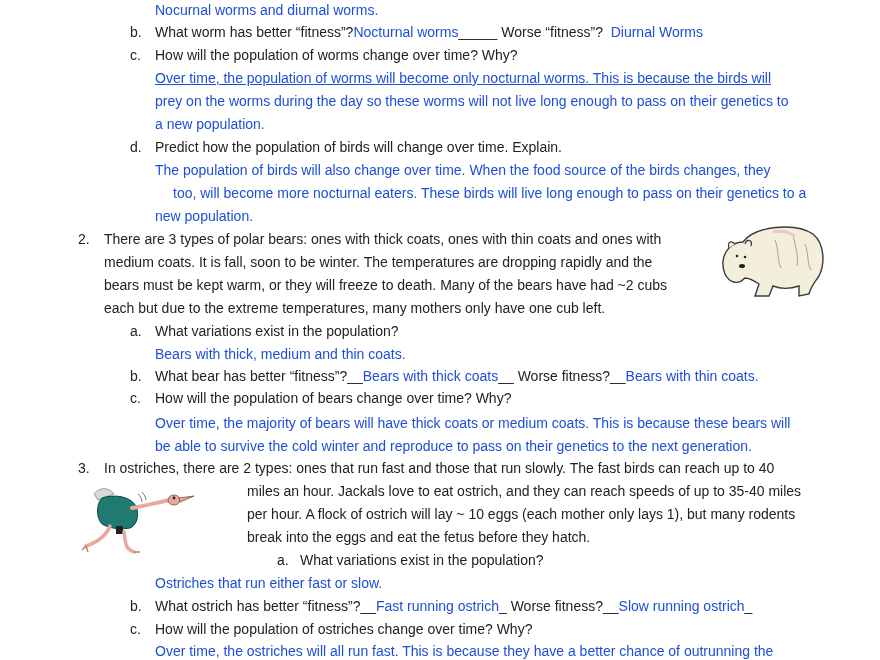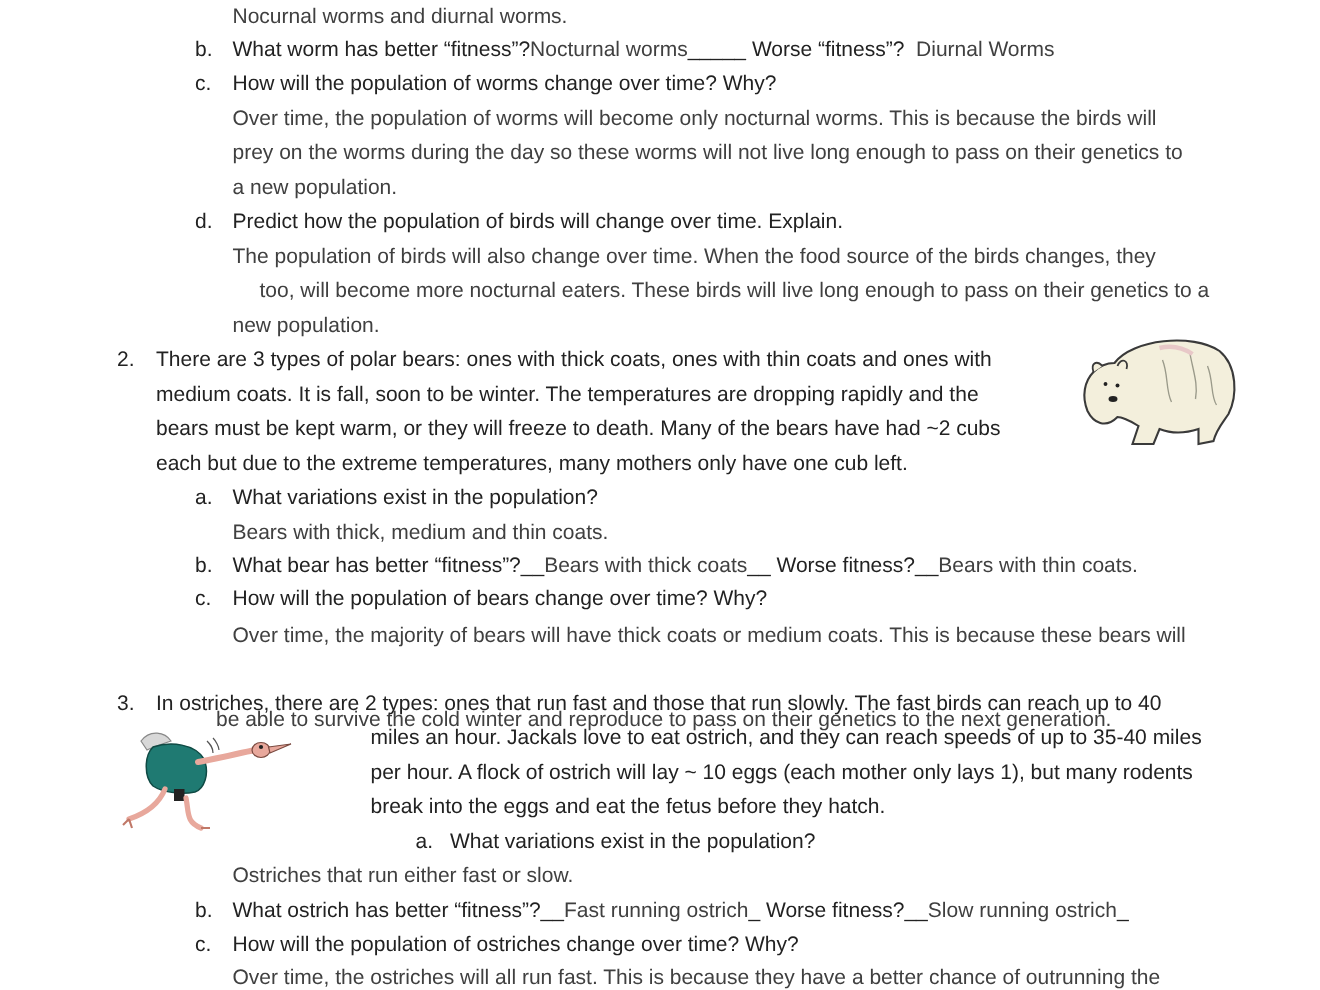--- a/index.html
+++ b/index.html
@@ -1,37 +1,37 @@
 <!DOCTYPE html>
 <html><head>
 <meta charset="utf-8">
 <style>
   html, body { margin:0; padding:0; background:#ffffff; }
   body { width:880px; height:660px; overflow:hidden; position:relative;
          font-family:"Liberation Sans", "DejaVu Sans", sans-serif; font-size:14px; color:#222; }
   .line { position:absolute; white-space:nowrap; line-height:20px; font-size:14px; }
-  .red { color:#404040; }
+  .red { color:#1d4ed8; }
   .blk { color:#222222; }
   .u { text-decoration-color:#ee1c24; }
   .marker { position:absolute; white-space:nowrap; line-height:20px; font-size:14px; color:#222; }
   .img { position:absolute; }
 </style>
 </head>
 <body>
 
 <div class="line red" style="left:155px;top:0px;">Nocurnal worms and diurnal worms.</div>
 
 <div class="marker" style="left:130px;top:22px;">b.</div>
 <div class="line blk" style="left:155px;top:22px;">
   <span>What worm has better “fitness”?</span><span class="red u">Nocturnal worms</span><span>_____</span><span style="white-space:pre"> Worse “fitness”?  </span><span class="red u">Diurnal Worms</span>
 </div>
 
 <div class="marker" style="left:130px;top:45px;">c.</div>
 <div class="line blk" style="left:155px;top:45px;">How will the population of worms change over time?  Why?</div>
-<div class="line red" style="left:155px;top:68px;">Over time, the population of worms will become only nocturnal worms.  This is because the birds will</div>
+<div class="line red" style="left:155px;top:68px;text-decoration:underline;">Over time, the population of worms will become only nocturnal worms.  This is because the birds will</div>
 <div class="line red" style="left:155px;top:91px;">prey on the worms during the day so these worms will not live long enough to pass on their genetics to</div>
 <div class="line red" style="left:155px;top:114px;">a new population.</div>
 
 <div class="marker" style="left:130px;top:137px;">d.</div>
 <div class="line blk" style="left:155px;top:137px;">Predict how the population of birds will change over time.  Explain.</div>
 <div class="line red" style="left:155px;top:160px;">The population of birds will also change over time.  When the food source of the birds changes, they</div>
 <div class="line red" style="left:173px;top:183px;">too, will become more nocturnal eaters.  These birds will live long enough to pass on their genetics to a</div>
 <div class="line red" style="left:155px;top:206px;">new population.</div>
 
 <div class="marker" style="left:78px;top:229px;">2.</div>
@@ -58,21 +58,21 @@
 <div class="line red" style="left:155px;top:344px;">Bears with thick, medium and thin coats.</div>
 
 <div class="marker" style="left:130px;top:366px;">b.</div>
 <div class="line blk" style="left:155px;top:366px;">
   <span>What bear has better “fitness”?__</span><span class="red u">Bears with thick coats</span><span>__ Worse fitness?__</span><span class="red u">Bears with thin coats.</span>
 </div>
 
 <div class="marker" style="left:130px;top:388px;">c.</div>
 <div class="line blk" style="left:155px;top:388px;">How will the population of bears change over time?  Why?</div>
 <div class="line red" style="left:155px;top:413px;">Over time, the majority of bears will have thick coats or medium coats.  This is because these  bears will</div>
-<div class="line red" style="left:144px;top:436px;margin-top:33px;">be able to survive the cold winter and reproduce to pass on their genetics to the next generation.</div>
+<div class="line red" style="left:155px;top:436px;">be able to survive the cold winter and reproduce to pass on their genetics to the next generation.</div>
 
 <div class="marker" style="left:78px;top:458px;">3.</div>
 <div class="line blk" style="left:104px;top:458px;text-align:center;">In ostriches, there are 2 types: ones that run fast and those that run slowly.  The fast birds can reach up to 40</div>
 <div class="line blk" style="left:247px;top:481px;">miles an hour. Jackals love to eat ostrich, and they can reach speeds of up to  35-40 miles</div>
 <div class="line blk" style="left:247px;top:504px;">per hour.  A flock of ostrich will lay ~ 10 eggs (each mother only lays 1), but many rodents</div>
 <div class="line blk" style="left:247px;top:527px;">break into the eggs and eat the fetus before they hatch.</div>
 
 <div class="img" style="left:80px;top:484px;width:120px;height:72px;">
   <svg width="120" height="72" viewBox="0 0 120 72">
     <path d="M14 10 C20 2 30 4 34 10 C28 12 22 14 18 16 Z" fill="#d8d8d8" stroke="#888" stroke-width="0.8"></path>

